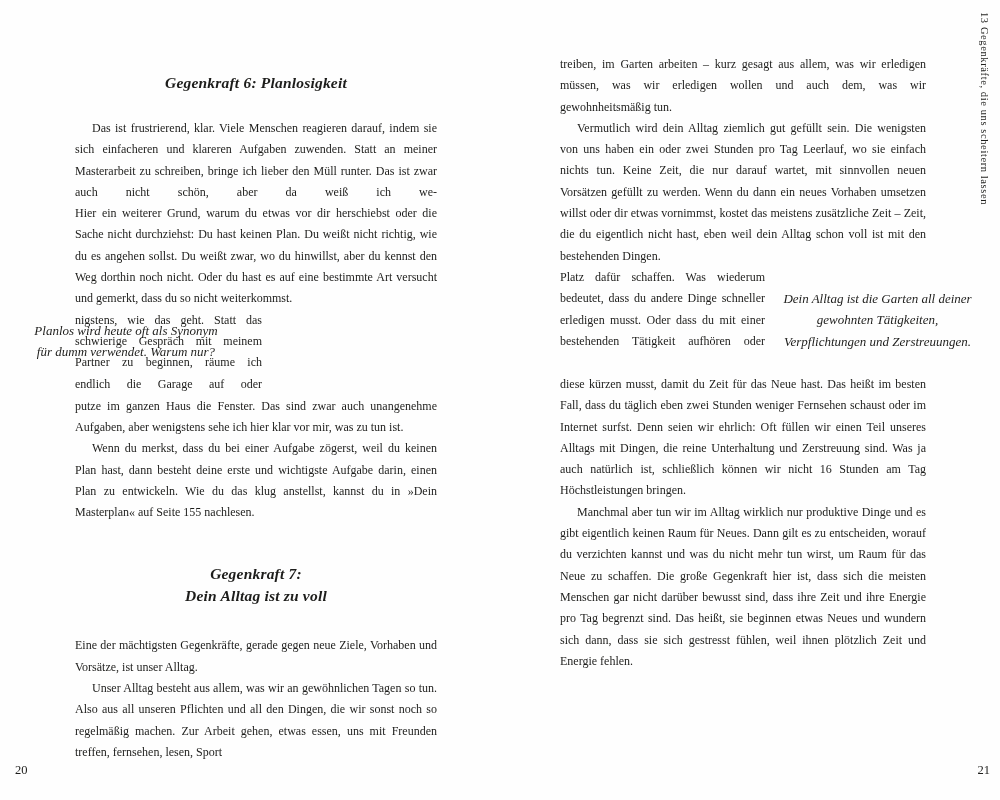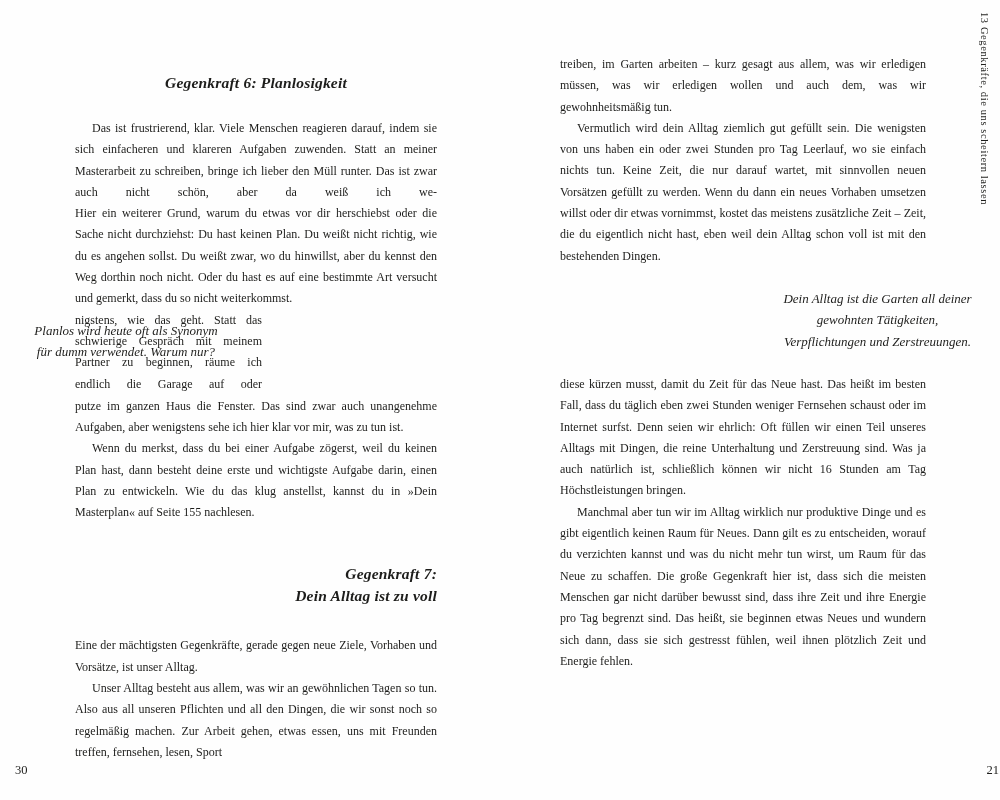--- a/index.html
+++ b/index.html
@@ -28,21 +28,20 @@
     text-align: center;
     font-size: 15.5px;
     line-height: 22px;
     font-weight: bold;
     font-style: italic;
     letter-spacing: 0.2px;
   }
   .chapter-head.second {
     margin-top: 40px;
     margin-bottom: 28px;
-    text-align: right;
   }
 
   p.body {
     margin: 0;
     font-size: 12px;
     line-height: 21.3px;
     text-align: justify;
     hyphens: auto;
   }
   p.indent { text-indent: 17px; }
@@ -90,21 +89,21 @@
     white-space: nowrap;
     color: #1d1d1b;
   }
 
   .page-number {
     position: absolute;
     bottom: 22px;
     font-size: 12.5px;
   }
   .page-number.left  { left: 15px; }
-  .page-number.right { right: 1px; }
+  .page-number.right { right: 10px; }
 </style>
 </head>
 <body>
 
 <div class="spread">
 
   <div class="page-col page-left">
 
     <h2 class="chapter-head">Gegenkraft 6: Planlosigkeit</h2>
 
@@ -133,28 +132,29 @@
   </div>
 
   <div class="page-col page-right">
 
     <p class="body">treiben, im Garten arbeiten – kurz gesagt aus allem, was wir erledigen müssen, was wir erledigen wollen und auch dem, was wir gewohnheitsmäßig tun.</p>
 
     <p class="body indent">Vermutlich wird dein Alltag ziemlich gut gefüllt sein. Die wenigsten von uns haben ein oder zwei Stunden pro Tag Leerlauf, wo sie einfach nichts tun. Keine Zeit, die nur darauf wartet, mit sinnvollen neuen Vorsätzen gefüllt zu werden. Wenn du dann ein neues Vorhaben umsetzen willst oder dir etwas vornimmst, kostet das meistens zusätzliche Zeit – Zeit, die du eigentlich nicht hast, eben weil dein Alltag schon voll ist mit den bestehenden Dingen.</p>
 
 
     <div class="wrap-row right-row">
+      <p class="body wrap-text-right cont">Platz dafür schaffen. Was wiederum bedeutet, dass du andere Dinge schneller erledigen musst. Oder dass du mit einer bestehenden Tätigkeit aufhören oder</p>
       <div class="margin-note note-right">Dein Alltag ist die Garten all deiner gewohnten Tätigkeiten, Verpflichtungen und Zerstreuungen.</div>
     </div>
 
     <p class="body">diese kürzen musst, damit du Zeit für das Neue hast. Das heißt im besten Fall, dass du täglich eben zwei Stunden weniger Fernsehen schaust oder im Internet surfst. Denn seien wir ehrlich: Oft füllen wir einen Teil unseres Alltags mit Dingen, die reine Unterhaltung und Zerstreuung sind. Was ja auch natürlich ist, schließlich können wir nicht 16 Stunden am Tag Höchstleistungen bringen.</p>
 
     <p class="body indent">Manchmal aber tun wir im Alltag wirklich nur produktive Dinge und es gibt eigentlich keinen Raum für Neues. Dann gilt es zu entscheiden, worauf du verzichten kannst und was du nicht mehr tun wirst, um Raum für das Neue zu schaffen. Die große Gegenkraft hier ist, dass sich die meisten Menschen gar nicht darüber bewusst sind, dass ihre Zeit und ihre Energie pro Tag begrenzt sind. Das heißt, sie beginnen etwas Neues und wundern sich dann, dass sie sich gestresst fühlen, weil ihnen plötzlich Zeit und Energie fehlen.</p>
 
   </div>
 
   <div class="running-header">13 Gegenkräfte, die uns scheitern lassen</div>
 
-  <div class="page-number left">30</div>
+  <div class="page-number left">20</div>
 
   <div class="page-number right">21</div>
 
 </div>
 
 </body></html>

